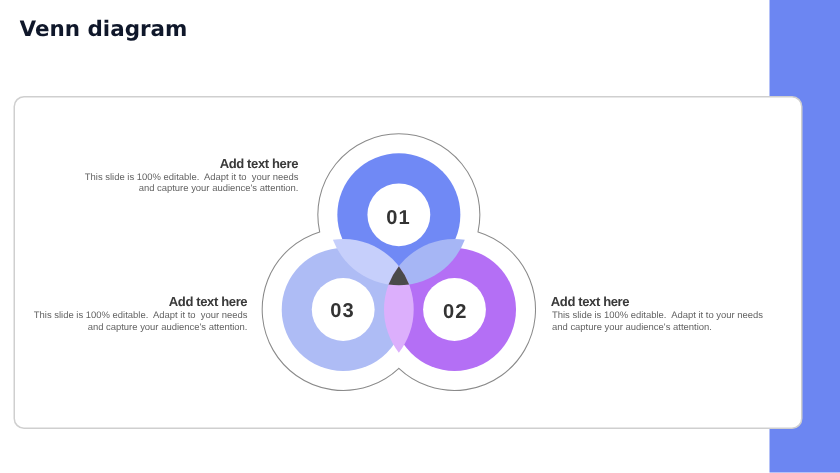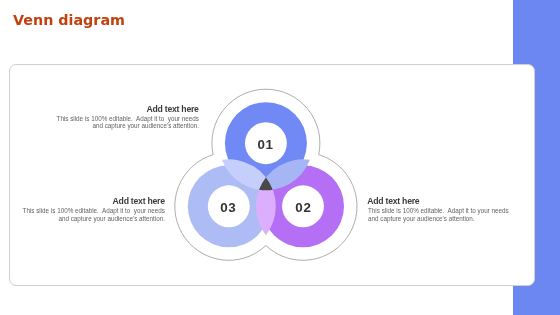--- a/index.html
+++ b/index.html
@@ -1,18 +1,18 @@
 <!DOCTYPE html>
 <html><head>
 <meta charset="utf-8">
 <style>
   html,body{margin:0;padding:0;}
   body{width:560px;height:315px;background:#ffffff;font-family:"Liberation Sans",sans-serif;overflow:hidden;position:relative;}
   .accent-bar{position:absolute;left:513px;top:0;width:47px;height:315px;background:#6C86F2;}
-  .slide-title{position:absolute;left:13px;top:13.3px;font-family:"DejaVu Sans",sans-serif;font-size:14.3px;font-weight:bold;color:#c2410c;line-height:14px;transform:translateZ(0);}
+  .slide-title{position:absolute;left:13px;top:13.3px;font-family:"DejaVu Sans",sans-serif;font-size:14.3px;font-weight:bold;color:#0f172a;line-height:14px;transform:translateZ(0);}
   .card{position:absolute;left:8.6px;top:64.4px;width:526px;height:221.2px;background:#ffffff;border:1px solid #CFCFCF;border-radius:7px;box-sizing:border-box;}
   svg.venn{position:absolute;left:0;top:0;width:560px;height:315px;}
   text.numlbl{font-family:"Liberation Sans",sans-serif;font-size:13.4px;letter-spacing:0.7px;font-weight:bold;fill:#333333;}
   .line{position:absolute;white-space:pre;transform:translateZ(0);}
   .hd{font-size:8.7px;letter-spacing:-0.25px;font-weight:bold;color:#3a3a3a;line-height:9px;text-align:center;}
   .bd{font-size:6.3px;line-height:7px;color:#636363;}
 </style>
 </head>
 <body>
 

